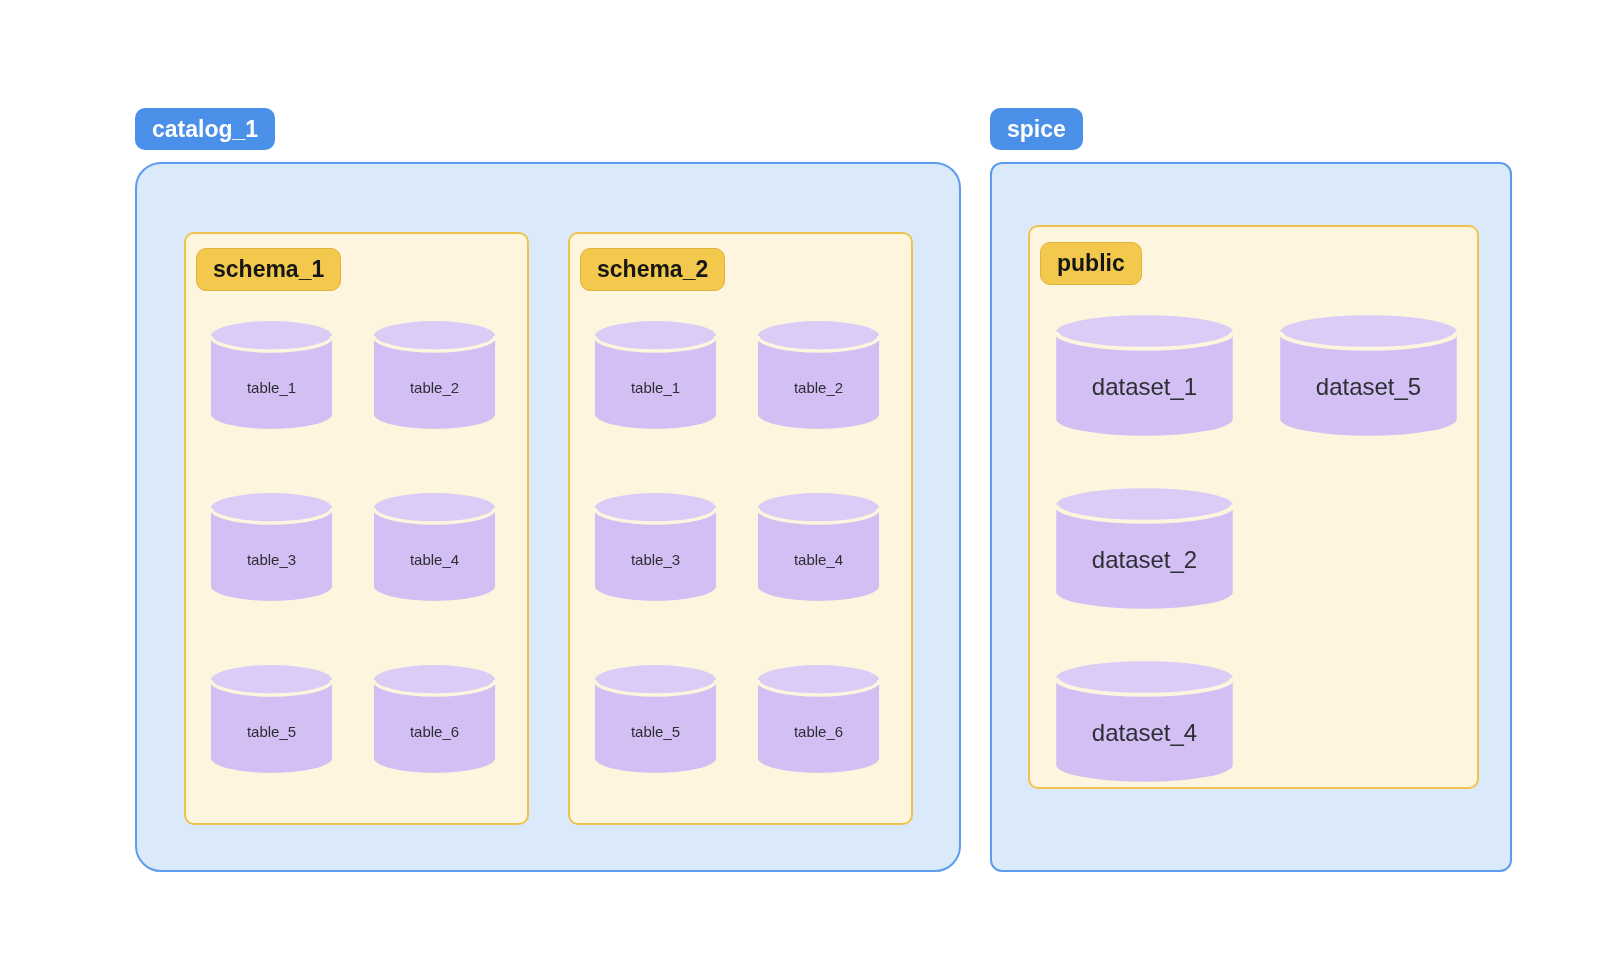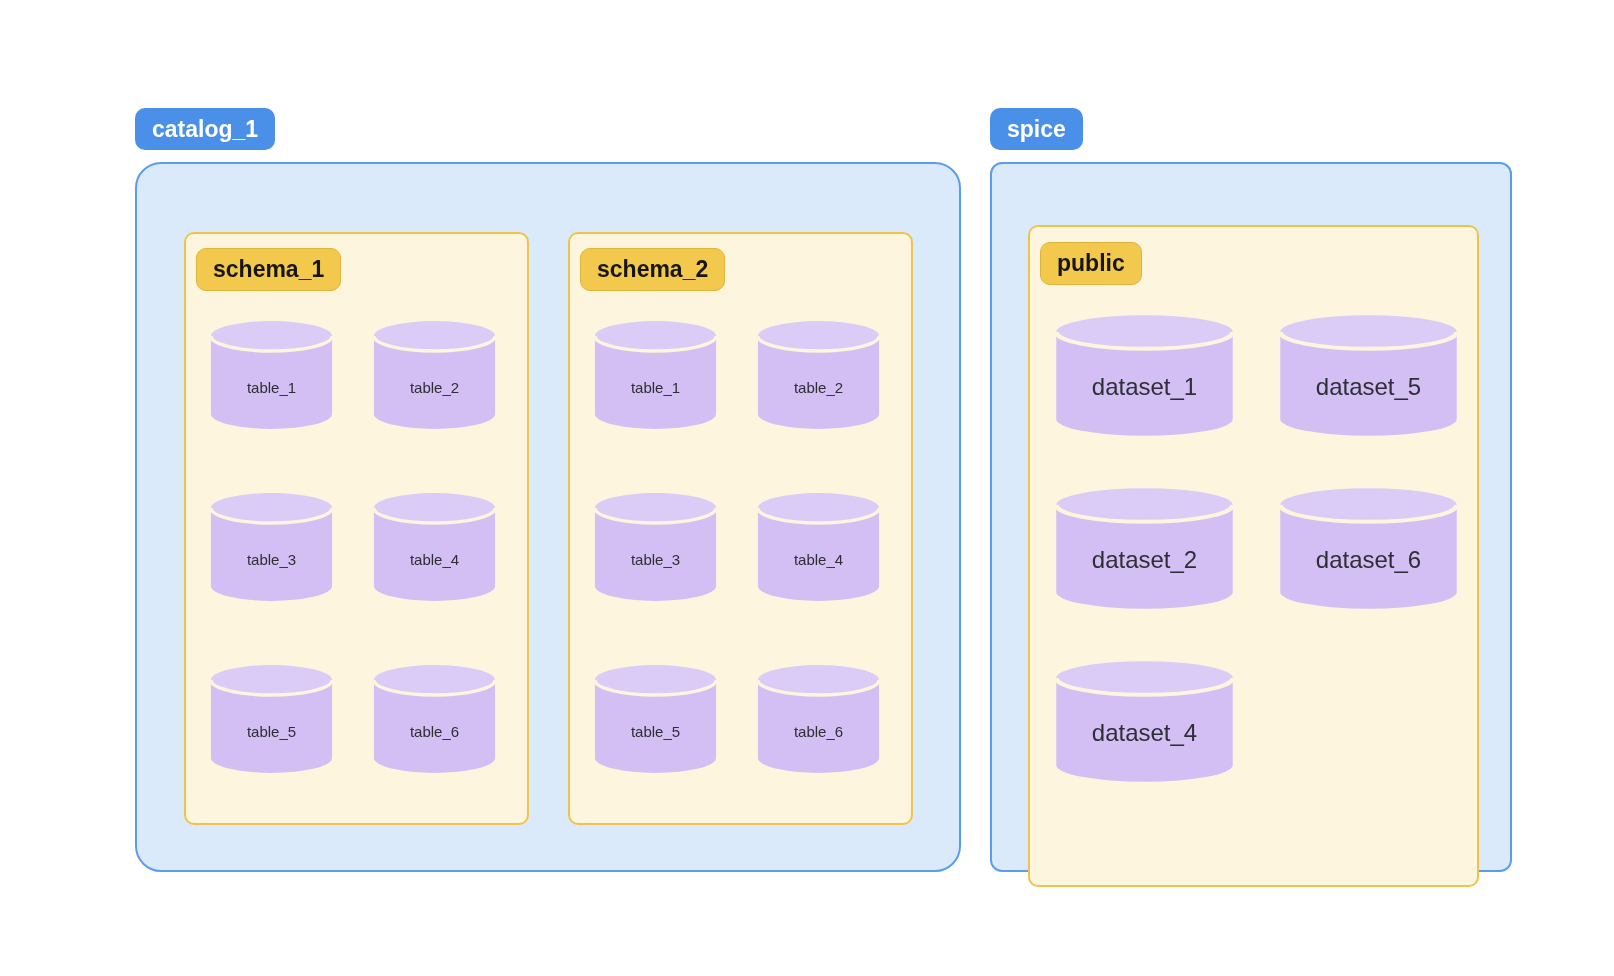--- a/index.html
+++ b/index.html
@@ -59,21 +59,21 @@
     padding:61px 0 0 36px;
   }
 
   .schema-box{
     box-sizing:border-box;
     background:var(--cream);
     border:2px solid var(--gold-border);
     border-radius:10px;
   }
   .catalog-0 .schema-box{width:345px;height:593px;padding:14px 0 0 10px;}
-  .catalog-1 .schema-box{width:451px;height:662px;padding:15px 0 13px 10px;}
+  .catalog-1 .schema-box{width:451px;height:564px;padding:15px 0 13px 10px;}
 
   .schema-badge{
     display:inline-flex;align-items:center;
     height:41px;padding:0 16px;
     background:var(--badge-yellow);
     border:1.5px solid var(--badge-yellow-border);
     border-radius:10px;
     color:var(--badge-yellow-text);
     font-size:23px;font-weight:700;
   }
@@ -267,25 +267,17 @@
 
   <div class="item">
     <svg viewBox="0 0 130 112" preserveAspectRatio="none" aria-hidden="true">
       <path d="M3 17 L3 95 A62 15 0 0 0 127 95 L127 17 Z" fill="var(--cyl-body)"></path>
       <ellipse cx="65" cy="17" rx="62" ry="15" fill="var(--cyl-top)"></ellipse>
       <path d="M3 17 A62 15 0 0 0 127 17" fill="none" stroke="var(--cyl-divider)" stroke-width="3.5"></path>
     </svg>
     <span class="item-label">dataset_5</span>
   </div>
 
-  <div class="item">
-    <svg viewBox="0 0 130 112" preserveAspectRatio="none" aria-hidden="true">
-      <path d="M3 17 L3 95 A62 15 0 0 0 127 95 L127 17 Z" fill="var(--cyl-body)"></path>
-      <ellipse cx="65" cy="17" rx="62" ry="15" fill="var(--cyl-top)"></ellipse>
-      <path d="M3 17 A62 15 0 0 0 127 17" fill="none" stroke="var(--cyl-divider)" stroke-width="3.5"></path>
-    </svg>
-    <span class="item-label">dataset_6</span>
-  </div>
 </div>
   </div>
 </div>
   </section>
 </div>
 
 </body></html>

